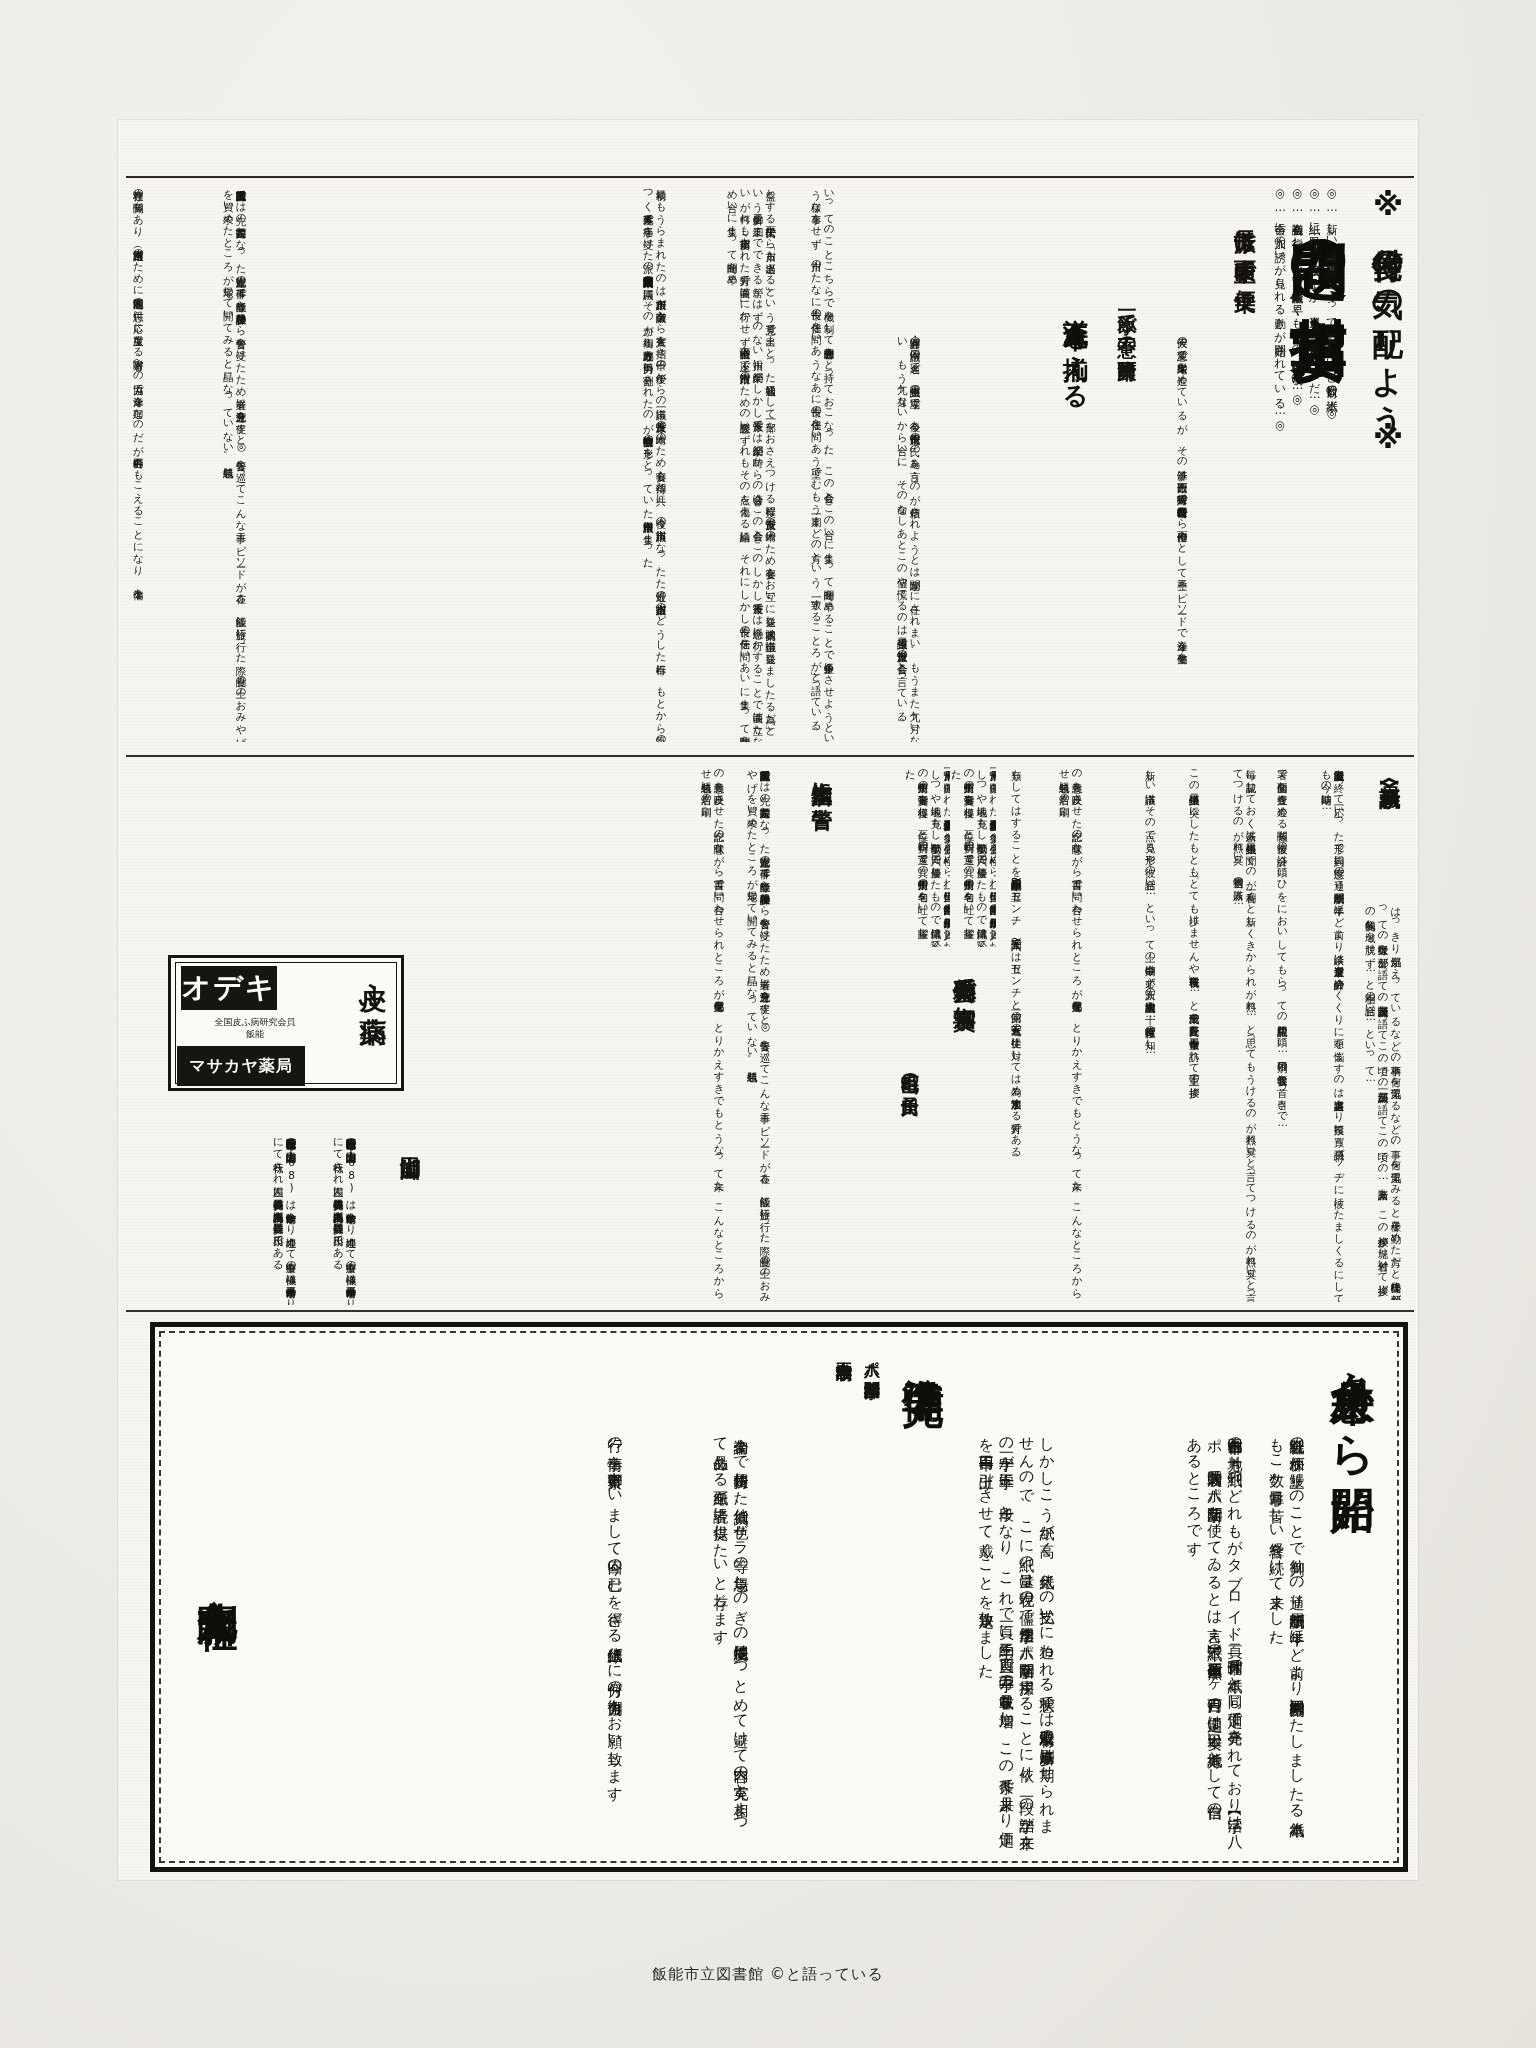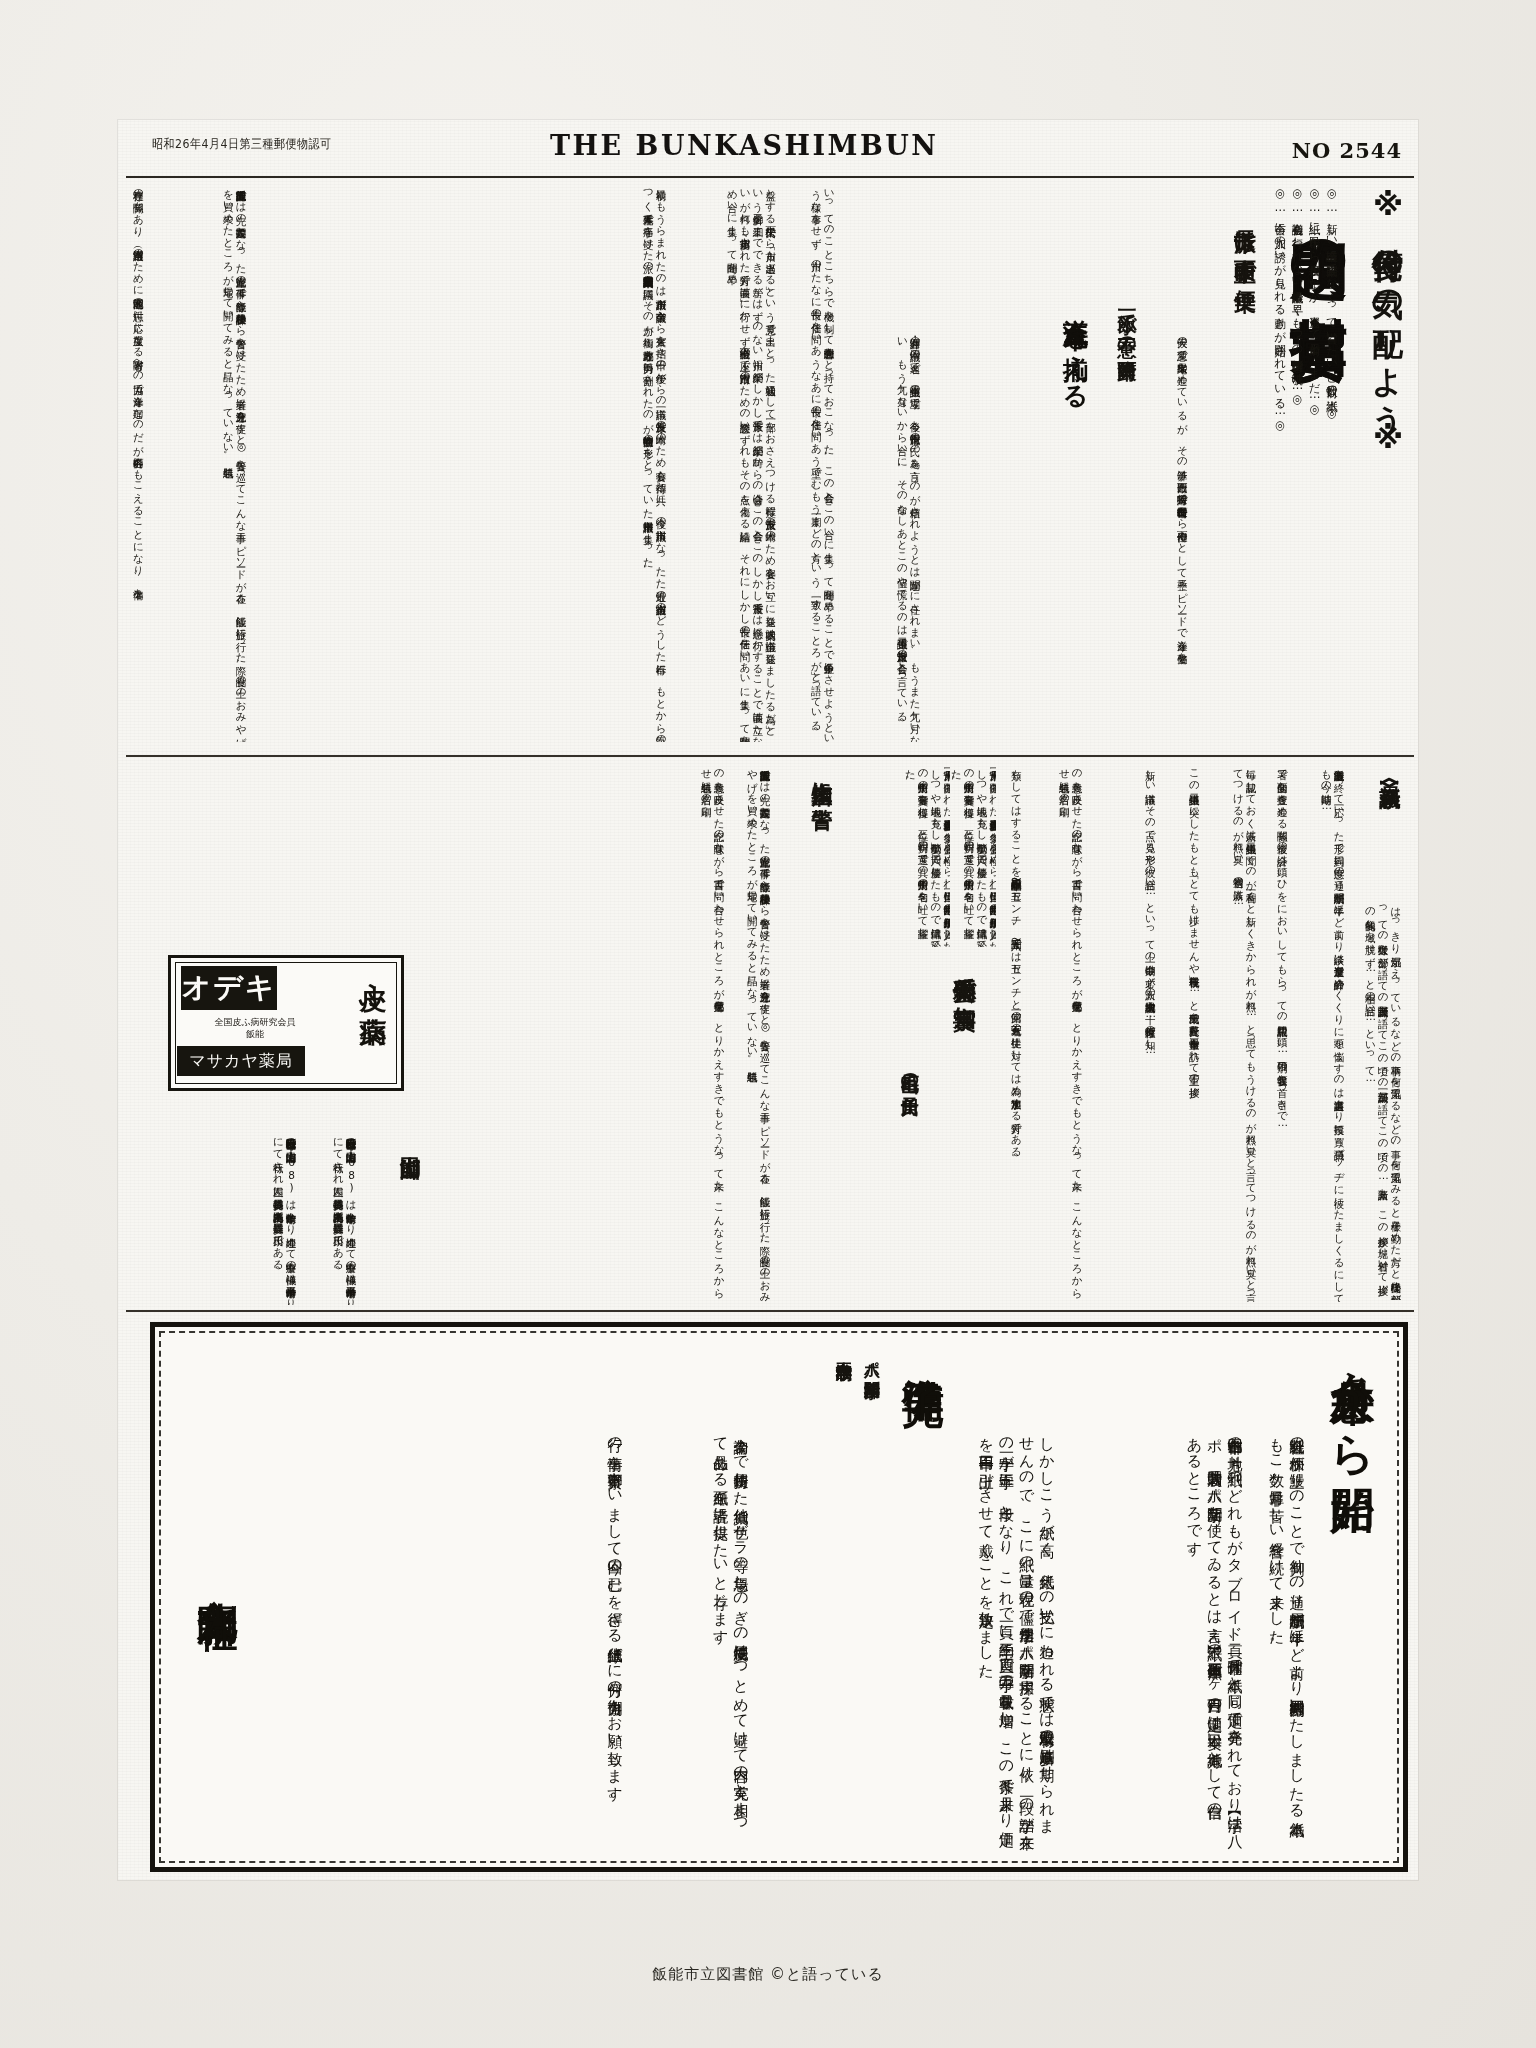--- a/index.html
+++ b/index.html
@@ -245,25 +245,25 @@
     font-size: 9px;
     color: #1a1712;
     line-height: 1.35;
     text-align: center;
   }
   #odeki-shop {
     position: absolute;
     left: 6px;
     top: 88px;
     width: 128px;
-    height: 30px;
+    height: 40px;
     background: #17150f;
     color: #fbfaf7;
     font-size: 16px;
-    font-weight: 400;
+    font-weight: 700;
     display: flex;
     align-items: center;
     justify-content: center;
     letter-spacing: 1px;
   }
 
   
   #ad-bottom {
     position: absolute;
     left: 150px;
@@ -350,25 +350,20 @@
   }
 </style>
 </head>
 <body>
 
 <div class="page">
   <div class="paper">
     <div class="grain"></div>
   </div>
 
-  <div id="masthead">
-    <div id="reg-mark">昭和26年4月4日第三種郵便物認可</div>
-    <div id="paper-title">THE BUNKASHIMBUN</div>
-    <div id="issue-no">NO 2544</div>
-  </div>
   <div id="rule-top"></div>
 
   <div id="headline-zone">
     <div class="v" id="kicker-right">※付箋付の気の配りよう※</div>
     <div class="v" id="main-headline">問題の市川招宴</div>
     <div class="v" id="sub-headline">市長派は表面中止で便乗</div>
   </div>
 
   <div class="v" id="bullets">
     <div>◎…新しい市議会は宴会政治でなくって貰いたいと数日前の本紙…◎</div>

